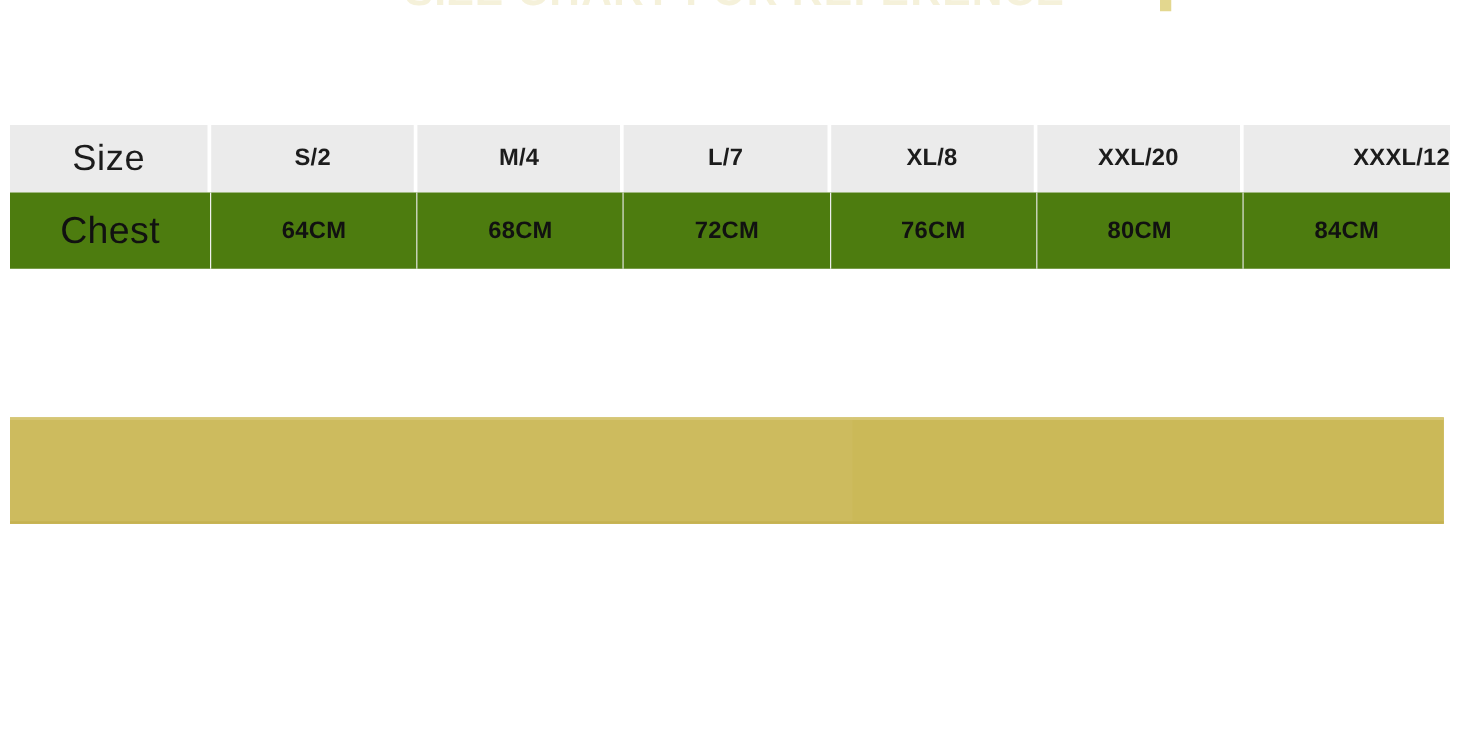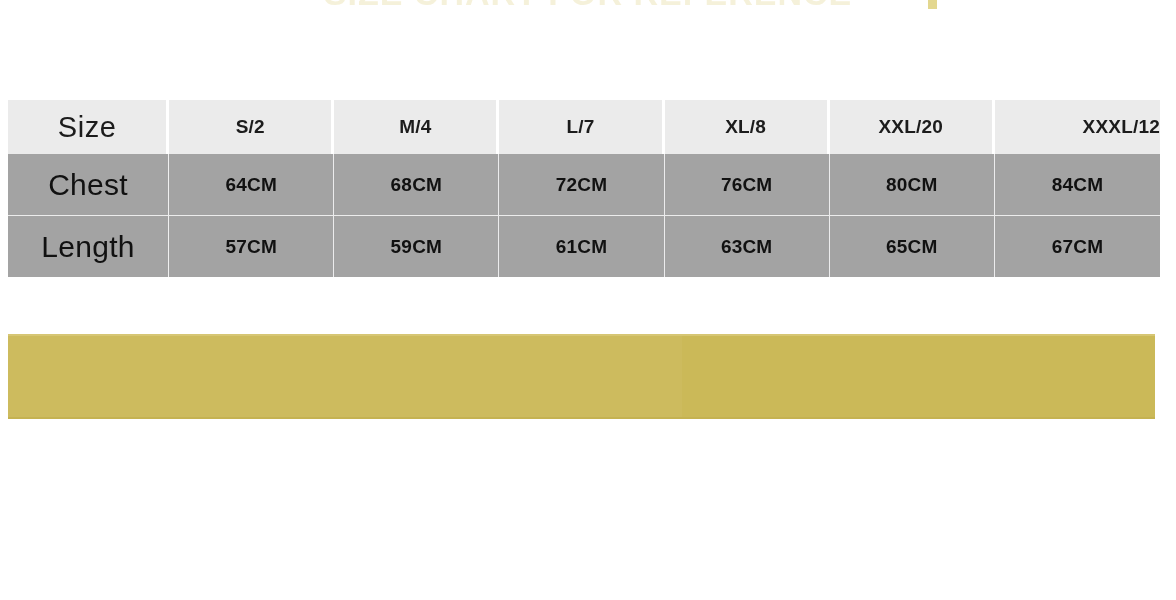--- a/index.html
+++ b/index.html
@@ -85,21 +85,21 @@
   }
   #size-chart thead th.hdr-size {
     font-size: 19px;
     font-weight: bold;
     letter-spacing: 0.2px;
   }
 
   
   #size-chart tbody td {
     height: 61px;
-    background: #a3a3a3;
+    background: #4d7c0f;
     padding: 0;
     text-align: center;
     vertical-align: middle;
     border-right: 1px solid #ececed;
     border-bottom: 1px solid #ececec;
     color: #111111;
   }
   #size-chart tbody td:last-child {
     border-right: 0;
   }
@@ -192,29 +192,20 @@
   <tbody>
     <tr>
       <td class="row-label">Chest</td>
       <td class="row-value">64CM</td>
       <td class="row-value">68CM</td>
       <td class="row-value">72CM</td>
       <td class="row-value">76CM</td>
       <td class="row-value">80CM</td>
       <td class="row-value">84CM</td>
     </tr>
-    <tr>
-      <td class="row-label">Length</td>
-      <td class="row-value">57CM</td>
-      <td class="row-value">59CM</td>
-      <td class="row-value">61CM</td>
-      <td class="row-value">63CM</td>
-      <td class="row-value">65CM</td>
-      <td class="row-value">67CM</td>
-    </tr>
   </tbody>
 </table>
 
 <div id="gold-banner">
   <div class="gold-left"></div>
   <div class="gold-right"></div>
   <div class="gold-top-edge"></div>
   <div class="gold-bottom-edge"></div>
 </div>
 

